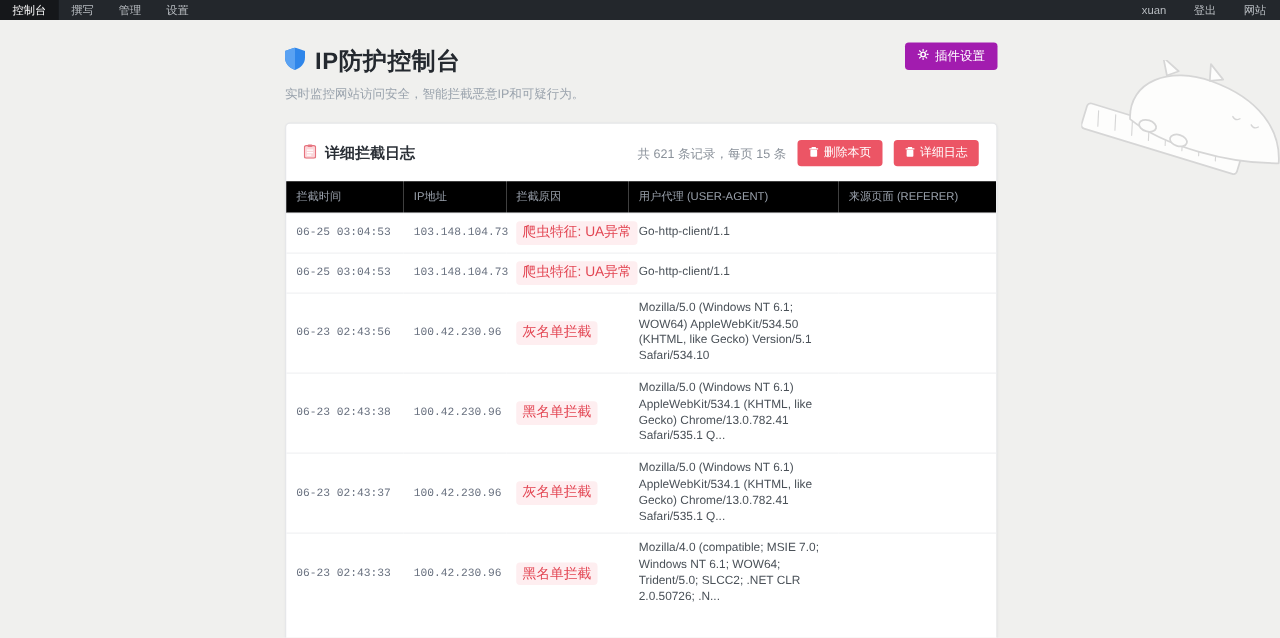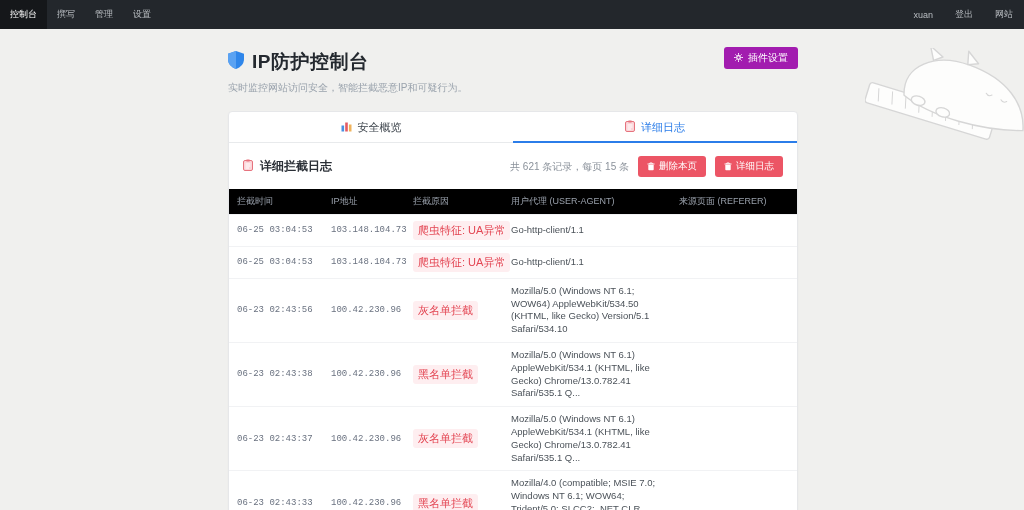--- a/index.html
+++ b/index.html
@@ -1,20 +1,20 @@
 <!DOCTYPE html>
 <html><head>
 <meta charset="utf-8">
 <style>
   * { margin:0; padding:0; box-sizing:border-box; }
   html,body { width:1024px; height:510px; overflow:hidden; }
   body { background:#f0f0ee; font-family:"Liberation Sans","DejaVu Sans",sans-serif; color:#333; }
 
   
-  .navbar { height:29px; background:#23272c; display:flex; align-items:stretch; font-size:9px; color:#b9bdc2; }
+  .navbar { height:16px; background:#23272c; display:flex; align-items:stretch; font-size:9px; color:#b9bdc2; }
   .nav-menu { display:flex; flex:1; }
   .nav-item { display:flex; align-items:center; padding:0 10px; cursor:pointer; }
   .nav-item.active { background:#15171a; color:#fff; }
   .nav-right { display:flex; }
   .nav-right .nav-item { padding:0 11px; }
 
   
   .content { width:570px; margin-left:228px; position:relative; }
 
   .page-head { padding-top:20px; position:relative; }
@@ -120,42 +120,20 @@
             <circle cx="5" cy="5" r="2" fill="none" stroke="#fff" stroke-width="1.3"></circle>
             <path d="M5 0v2 M5 8v2 M0 5h2 M8 5h2 M1.5 1.5l1.4 1.4 M7.1 7.1l1.4 1.4 M8.5 1.5L7.1 2.9 M2.9 7.1L1.5 8.5" stroke="#fff" stroke-width="1"></path>
           </svg>
       </span>
       <span>插件设置</span>
     </button>
   </div>
 
   <div class="card">
 
-    <div class="tabs">
-      <div class="tab">
-        <span>
-          <svg width="11" height="11" viewBox="0 0 11 11">
-              <rect x="0.5" y="4.5" width="2.6" height="6" fill="#4a90e2"></rect>
-              <rect x="4.2" y="1.5" width="2.6" height="9" fill="#e45b64"></rect>
-              <rect x="7.9" y="3.5" width="2.6" height="7" fill="#f0b35c"></rect>
-            </svg>
-        </span>
-        <span>安全概览</span>
-      </div>
-      <div class="tab active">
-        <span>
-          <svg width="10" height="12" viewBox="0 0 10 12">
-              <rect x="0.5" y="1.5" width="9" height="10" rx="1.5" fill="#fbd5d9" stroke="#e6737e"></rect>
-              <rect x="3" y="0.5" width="4" height="2" rx="1" fill="#e6737e"></rect>
-              <path d="M2.5 5h5 M2.5 7h5 M2.5 9h3.5" stroke="#fff" stroke-width="1"></path>
-            </svg>
-        </span>
-        <span>详细日志</span>
-      </div>
-    </div>
 
     <div class="section-head">
       <div class="section-title">
         <span>
           <svg width="10" height="12" viewBox="0 0 10 12">
               <rect x="0.5" y="1.5" width="9" height="10" rx="1.5" fill="#fbd5d9" stroke="#e6737e"></rect>
               <rect x="3" y="0.5" width="4" height="2" rx="1" fill="#e6737e"></rect>
               <path d="M2.5 5h5 M2.5 7h5 M2.5 9h3.5" stroke="#fff" stroke-width="1"></path>
             </svg>
         </span>

